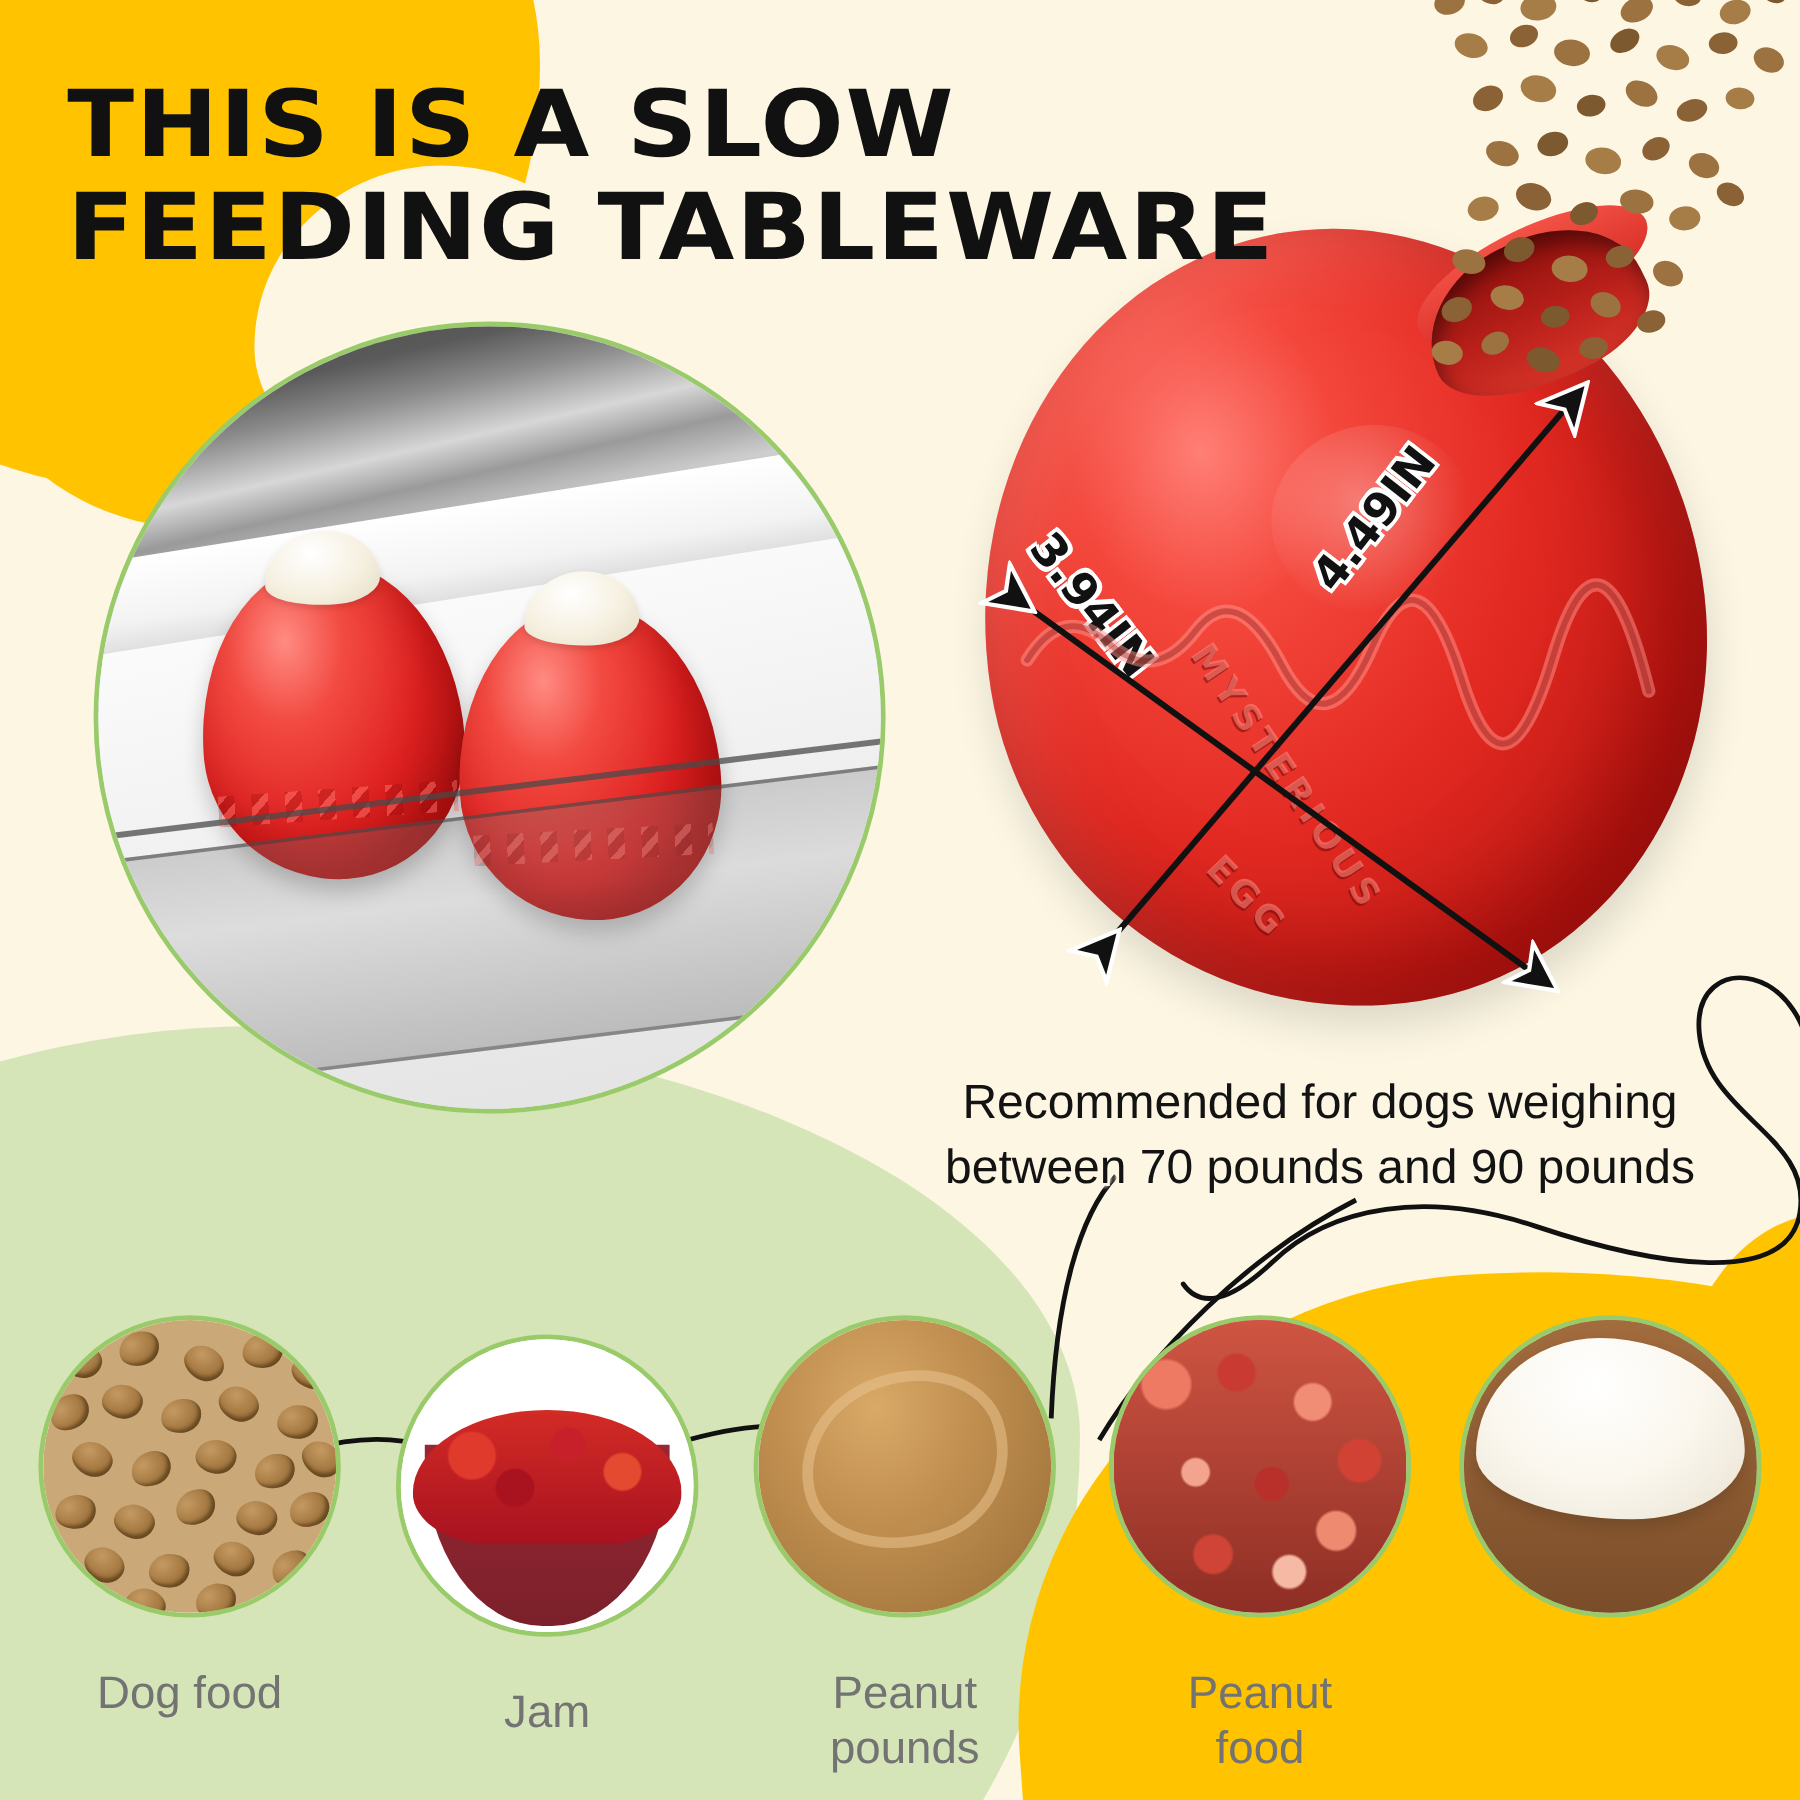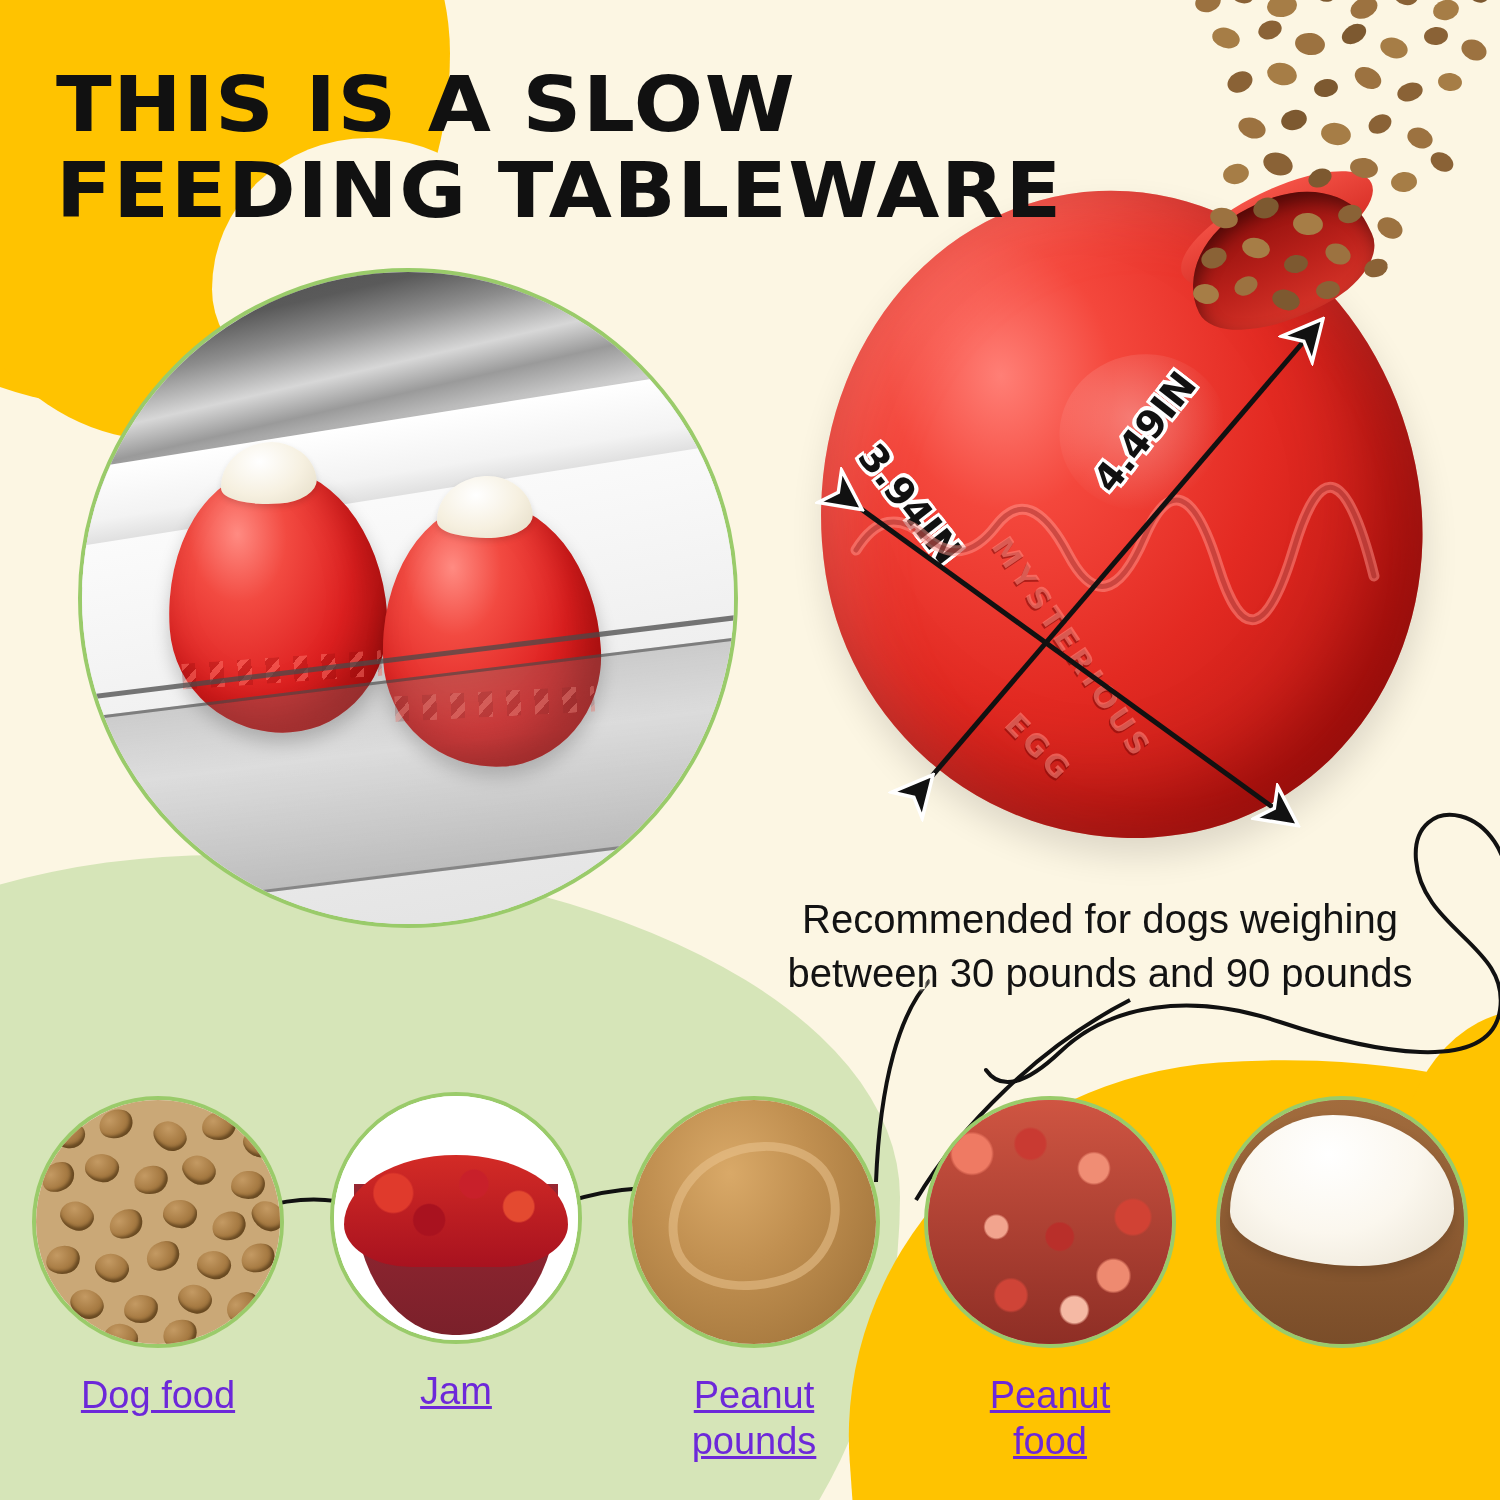--- a/index.html
+++ b/index.html
@@ -229,25 +229,24 @@
   .food-item { position:absolute; width:300px; text-align:center; }
   .food-circle {
     width:252px; height:252px; margin:0 auto;
     border-radius:50%;
     border:4px solid #9ACB6A;
     overflow:hidden;
     position:relative;
     background:#ffffff;
   }
   .food-label {
-    margin-top:24px;
+    margin-top:40px;
     font-size:38px;
     line-height:1.22;
-    color:#6d28d9;
-    text-decoration:underline;
+    color:#737373;
   }
 
   
   .art-kibble { position:absolute; inset:0; background:#caa877; }
   .art-kibble i {
     position:absolute; width:34px; height:28px; border-radius:50% 50% 46% 54%/54% 46% 54% 46%;
     background:radial-gradient(ellipse at 35% 30%, #c49a63 0%, #a87c44 50%, #7e5a2c 100%);
     box-shadow:inset -2px -3px 3px rgba(70,45,15,.55);
   }
   .art-jam { position:absolute; inset:0; background:#ffffff; }
@@ -436,21 +435,21 @@
              C 214 326, 190 330, 176 310" fill="none" stroke="#111" stroke-width="4" stroke-linecap="round"></path>
   </svg>
 
   <svg class="connectors" viewBox="0 0 1500 300">
     <path d="M258 258 C 300 246, 330 248, 362 256" fill="none" stroke="#111" stroke-width="4"></path>
     <path d="M566 252 C 620 236, 660 234, 700 246" fill="none" stroke="#111" stroke-width="4"></path>
     <path d="M876 232 C 880 130, 900 62, 930 30" fill="none" stroke="#111" stroke-width="4"></path>
     <path d="M916 250 C 960 176, 1040 96, 1130 50" fill="none" stroke="#111" stroke-width="4"></path>
   </svg>
 
-  <div class="recommend">Recommended for dogs weighing between 30 pounds and 90 pounds</div>
+  <div class="recommend">Recommended for dogs weighing between 70 pounds and 90 pounds</div>
 
   <div class="foods">
 
     <div class="food-item" style="left:8px; top:16px;">
       <div class="food-circle">
         <div class="art-kibble">
           <i style="left:6%;  top:8%;  transform:rotate(12deg)"></i>
           <i style="left:26%; top:4%;  transform:rotate(-20deg)"></i>
           <i style="left:48%; top:9%;  transform:rotate(30deg)"></i>
           <i style="left:68%; top:5%;  transform:rotate(-8deg)"></i>
@@ -474,21 +473,21 @@
           <i style="left:36%; top:80%; transform:rotate(-6deg)"></i>
           <i style="left:58%; top:76%; transform:rotate(20deg)"></i>
           <i style="left:78%; top:79%; transform:rotate(-30deg)"></i>
           <i style="left:28%; top:92%; transform:rotate(14deg)"></i>
           <i style="left:52%; top:90%; transform:rotate(-16deg)"></i>
         </div>
       </div>
       <div class="food-label">Dog food</div>
     </div>
 
-    <div class="food-item" style="left:306px; top:12px;">
+    <div class="food-item" style="left:306px; top:32px;">
       <div class="food-circle">
         <div class="art-jam">
           <div class="bowl"></div>
           <div class="jam"></div>
         </div>
       </div>
       <div class="food-label">Jam</div>
     </div>
 
     <div class="food-item" style="left:604px; top:16px;">

